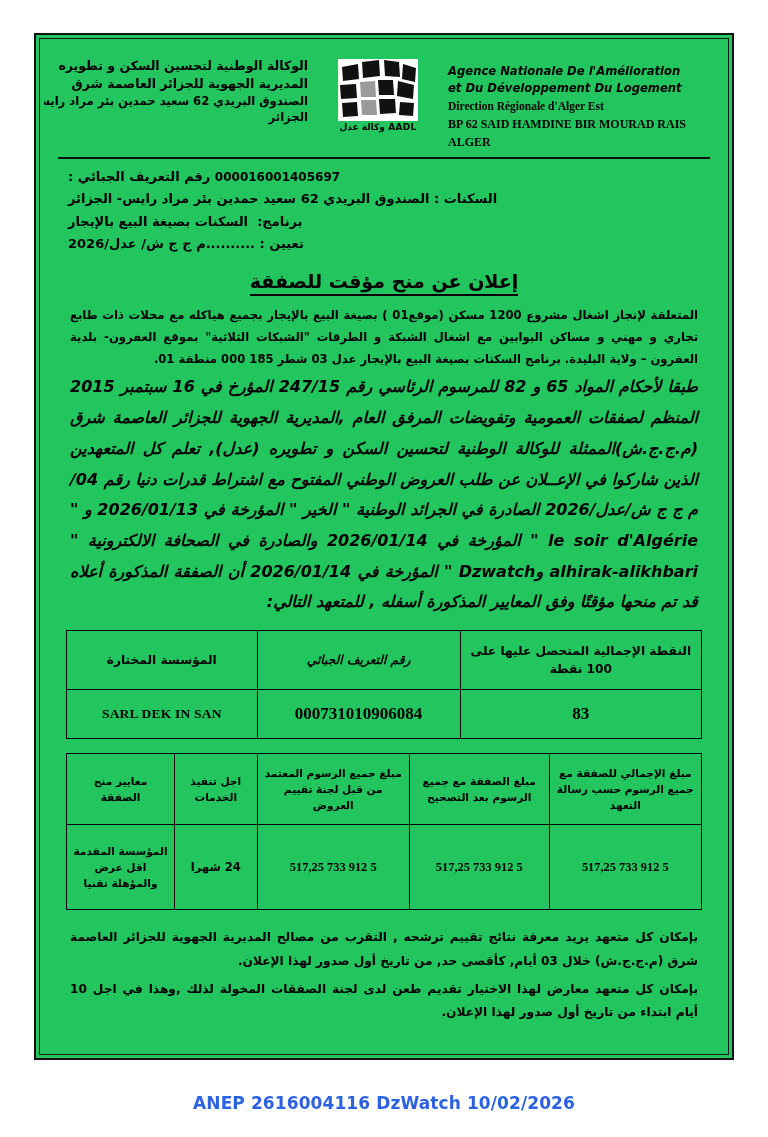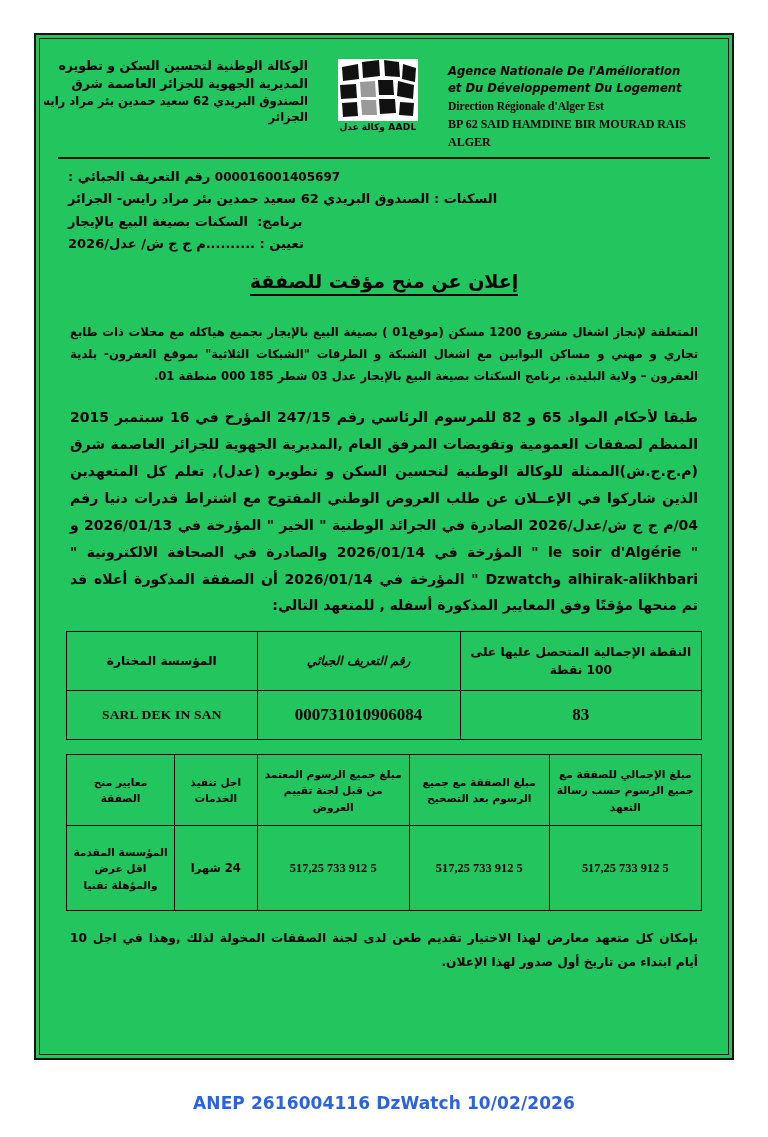--- a/index.html
+++ b/index.html
@@ -113,22 +113,22 @@
   }
 
   
   .body-text{
     direction:rtl;text-align:justify;
     text-align-last:right;
     padding:6px 26px 0 26px;
     font-size:11.6px;font-weight:700;
     line-height:1.92;
   }
-  .body-text p{margin:17px 0 2px 0;}
-  .p-small{font-size:14px;}
+  .body-text p{margin:0 0 2px 0;}
+  .p-small{font-size:16px;font-style:italic;}
   .ltr{direction:ltr;unicode-bidi:isolate;display:inline-block;}
 
   
   .tbl-wrap{padding:10px 22px 0 22px;}
   table{
     width:100%;
     border-collapse:collapse;
     direction:rtl;
   }
   table td,table th{
@@ -311,19 +311,20 @@
             <td>5 912 733 517,25</td>
             <td>5 912 733 517,25</td>
             <td class="dur">24 شهرا</td>
             <td class="crit">المؤسسة المقدمة اقل عرض والمؤهلة تقنيا</td>
           </tr>
         </tbody>
       </table>
     </div>
 
     <div class="closing">
+      <p>بإمكان كل متعهد يريد معرفة نتائج تقييم ترشحه , التقرب من مصالح المديرية الجهوية للجزائر العاصمة شرق (م.ج.ج.ش) خلال 03 أيام, كأقصى حد, من تاريخ أول صدور لهذا الإعلان.</p>
       <p>بإمكان كل متعهد معارض لهذا الاختيار  تقديم طعن لدى لجنة الصفقات المخولة لذلك ,وهذا في اجل 10 أيام ابتداء من تاريخ أول صدور لهذا الإعلان.</p>
     </div>
 
   </div>
 </div>
 
 <div class="footer">ANEP 2616004116 DzWatch 10/02/2026</div>
 
 </body></html>

